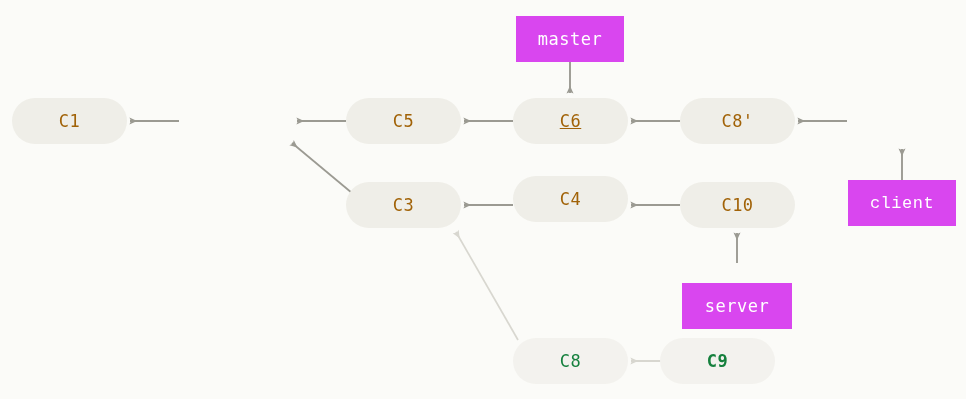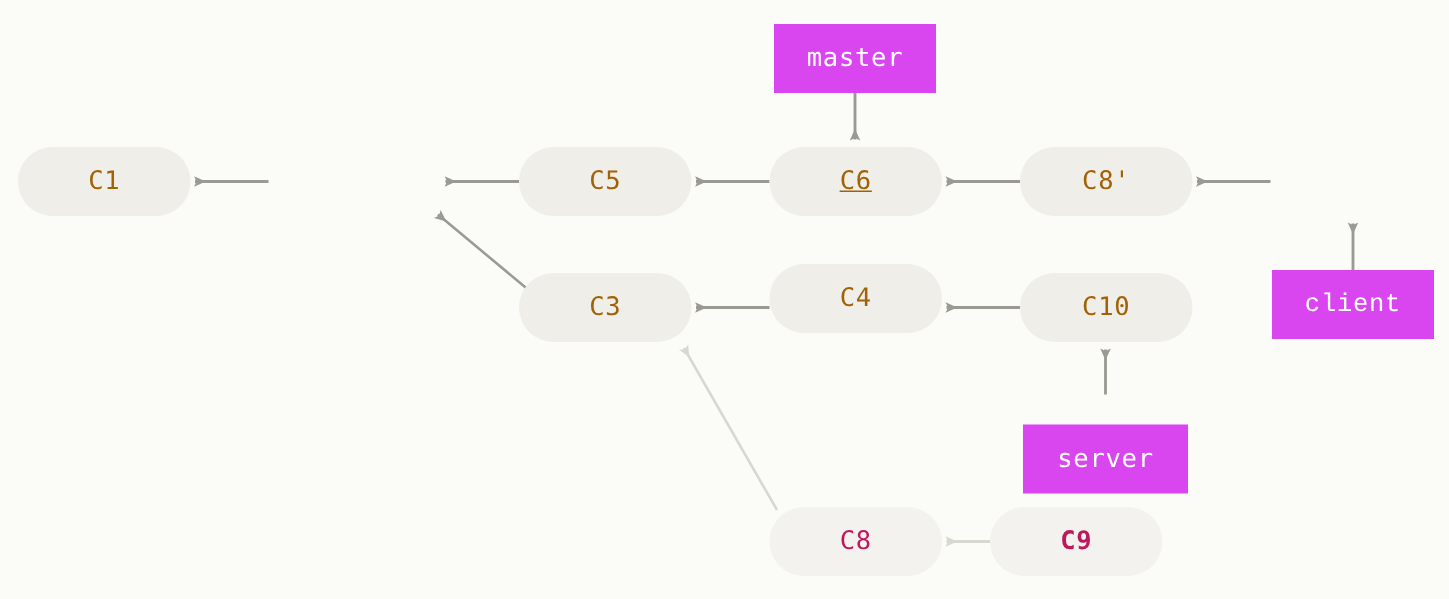--- a/index.html
+++ b/index.html
@@ -35,21 +35,21 @@
     color: #a16207;
     font-size: 17px;
     letter-spacing: 0.5px;
     display: flex;
     align-items: center;
     justify-content: center;
     z-index: 2;
   }
   .commit.faded {
     background: #f3f2ee;
-    color: #be185d;
+    color: #15803d;
   }
   .ref {
     position: absolute;
     box-sizing: border-box;
     background: #d946ef;
     color: #ffffff;
     font-size: 17px;
     letter-spacing: 0.5px;
     display: flex;
     align-items: center;

